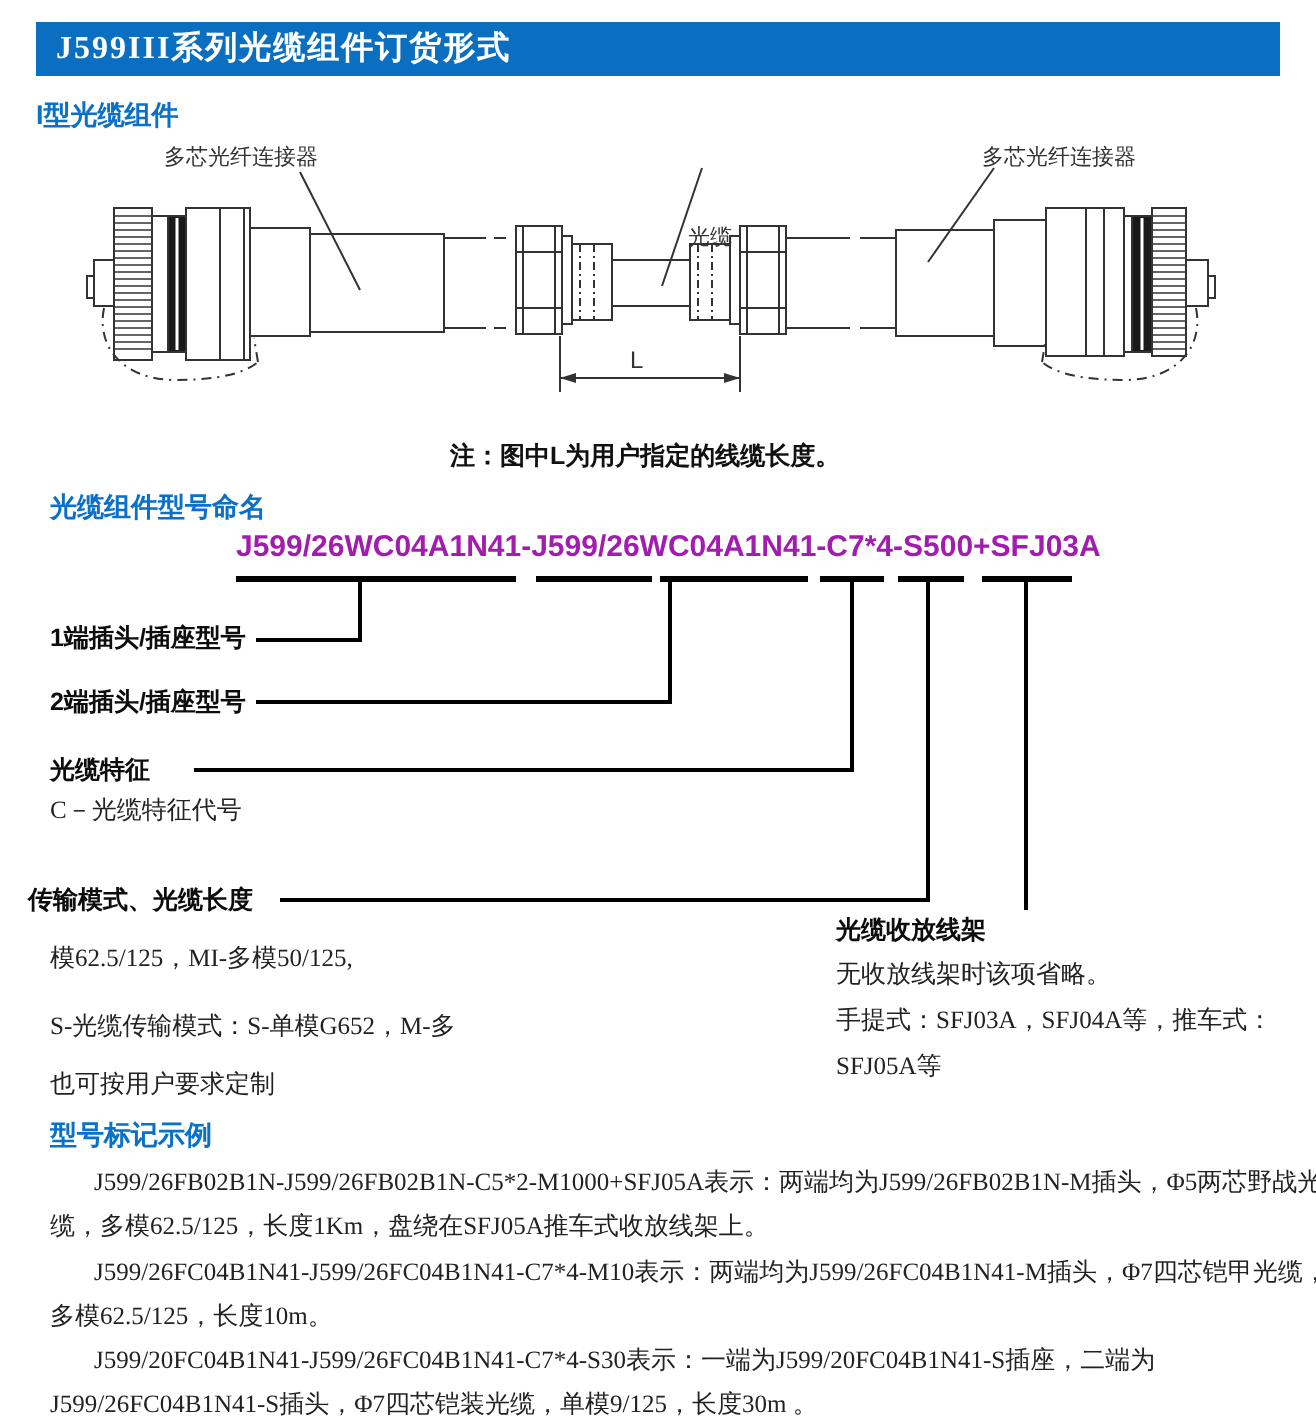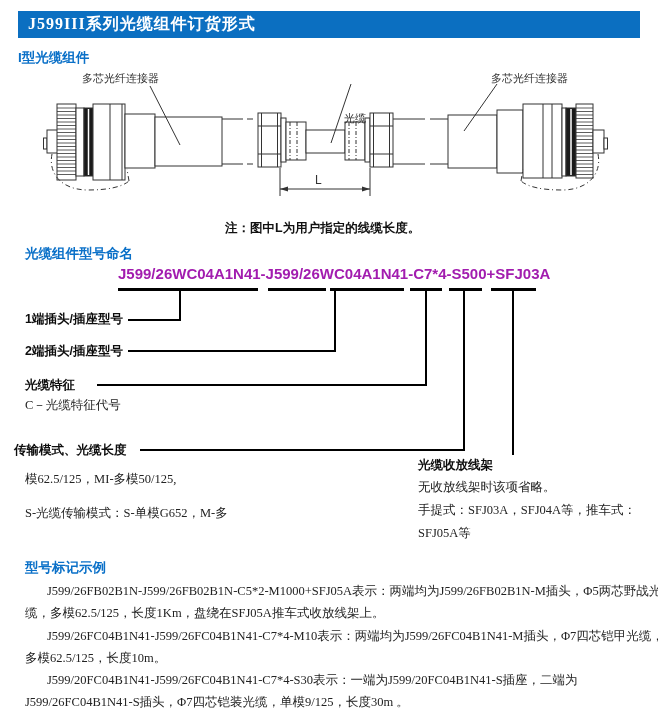--- a/index.html
+++ b/index.html
@@ -132,20 +132,21 @@
   <div class="abs hline" style="left:140px;top:449px;width:325px;"></div>
 
   <div class="abs b-label" style="left:25px;top:311px;">1端插头/插座型号</div>
   <div class="abs b-label" style="left:25px;top:343px;">2端插头/插座型号</div>
   <div class="abs b-label" style="left:25px;top:377px;">光缆特征</div>
   <div class="abs desc" style="left:25px;top:397px;">C－光缆特征代号</div>
 
   <div class="abs b-label" style="left:14px;top:442px;">传输模式、光缆长度</div>
   <div class="abs desc" style="left:25px;top:465px;margin-top:40px;">S-光缆传输模式：S-单模G652，M-多</div>
   <div class="abs desc" style="left:25px;top:471px;">模62.5/125，MI-多模50/125,</div>
+  <div class="abs desc" style="left:25px;top:534px;">也可按用户要求定制</div>
 
   <div class="abs b-label" style="left:418px;top:457px;">光缆收放线架</div>
   <div class="abs desc" style="left:418px;top:479px;">无收放线架时该项省略。</div>
   <div class="abs desc" style="left:418px;top:502px;">手提式：SFJ03A，SFJ04A等，推车式：</div>
   <div class="abs desc" style="left:418px;top:525px;">SFJ05A等</div>
 
   <div class="abs blue-h" style="left:25px;top:559px;">型号标记示例</div>
   <div class="abs para" style="left:47px;top:583px;">J599/26FB02B1N-J599/26FB02B1N-C5*2-M1000+SFJ05A表示：两端均为J599/26FB02B1N-M插头，Φ5两芯野战光</div>
   <div class="abs para" style="left:25px;top:605px;">缆，多模62.5/125，长度1Km，盘绕在SFJ05A推车式收放线架上。</div>
   <div class="abs para" style="left:47px;top:628px;">J599/26FC04B1N41-J599/26FC04B1N41-C7*4-M10表示：两端均为J599/26FC04B1N41-M插头，Φ7四芯铠甲光缆，</div>

